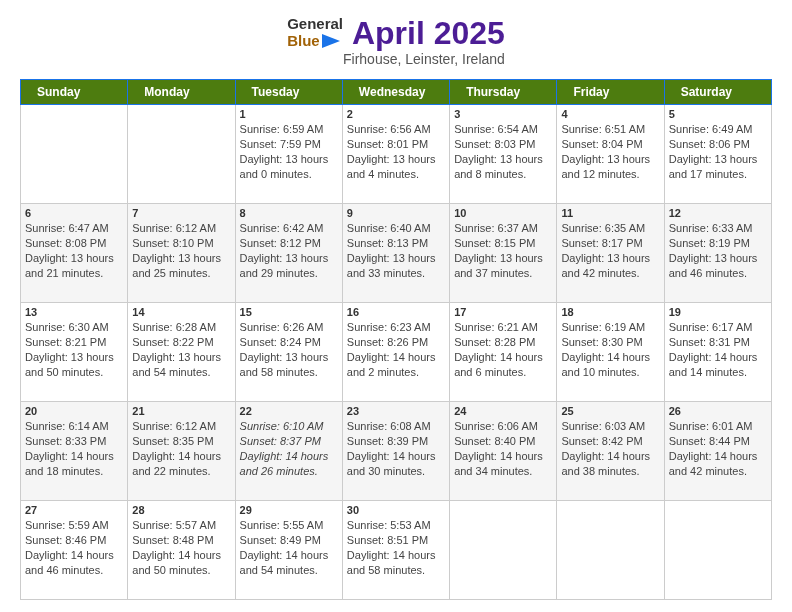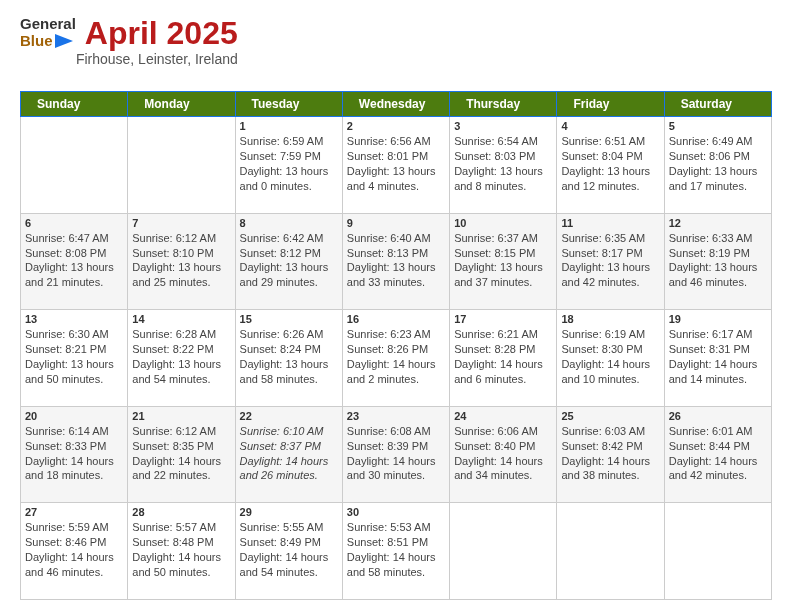--- a/index.html
+++ b/index.html
@@ -12,36 +12,36 @@
     }
     .page {
       width: 792px;
       height: 612px;
       padding: 16px 20px 12px 20px;
       display: flex;
       flex-direction: column;
     }
     .header {
       display: flex;
-      justify-content: flex-start;
+      justify-content: center;
       align-items: flex-start;
-      margin-bottom: 24px;
+      margin-bottom: 12px;
     }
     .logo {
       display: flex;
       align-items: center;
       gap: 0;
     }
     .title-block {
       text-align: right;
     }
     .month-title {
       font-size: 32px;
       font-weight: bold;
-      color: #b91c1c;
+      color: #4c1d95;
       line-height: 1.1;
     }
     .location {
       font-size: 14px;
       color: #555;
     }
     .calendar {
       flex: 1;
       border: 1px solid #ccc;
       border-collapse: collapse;

